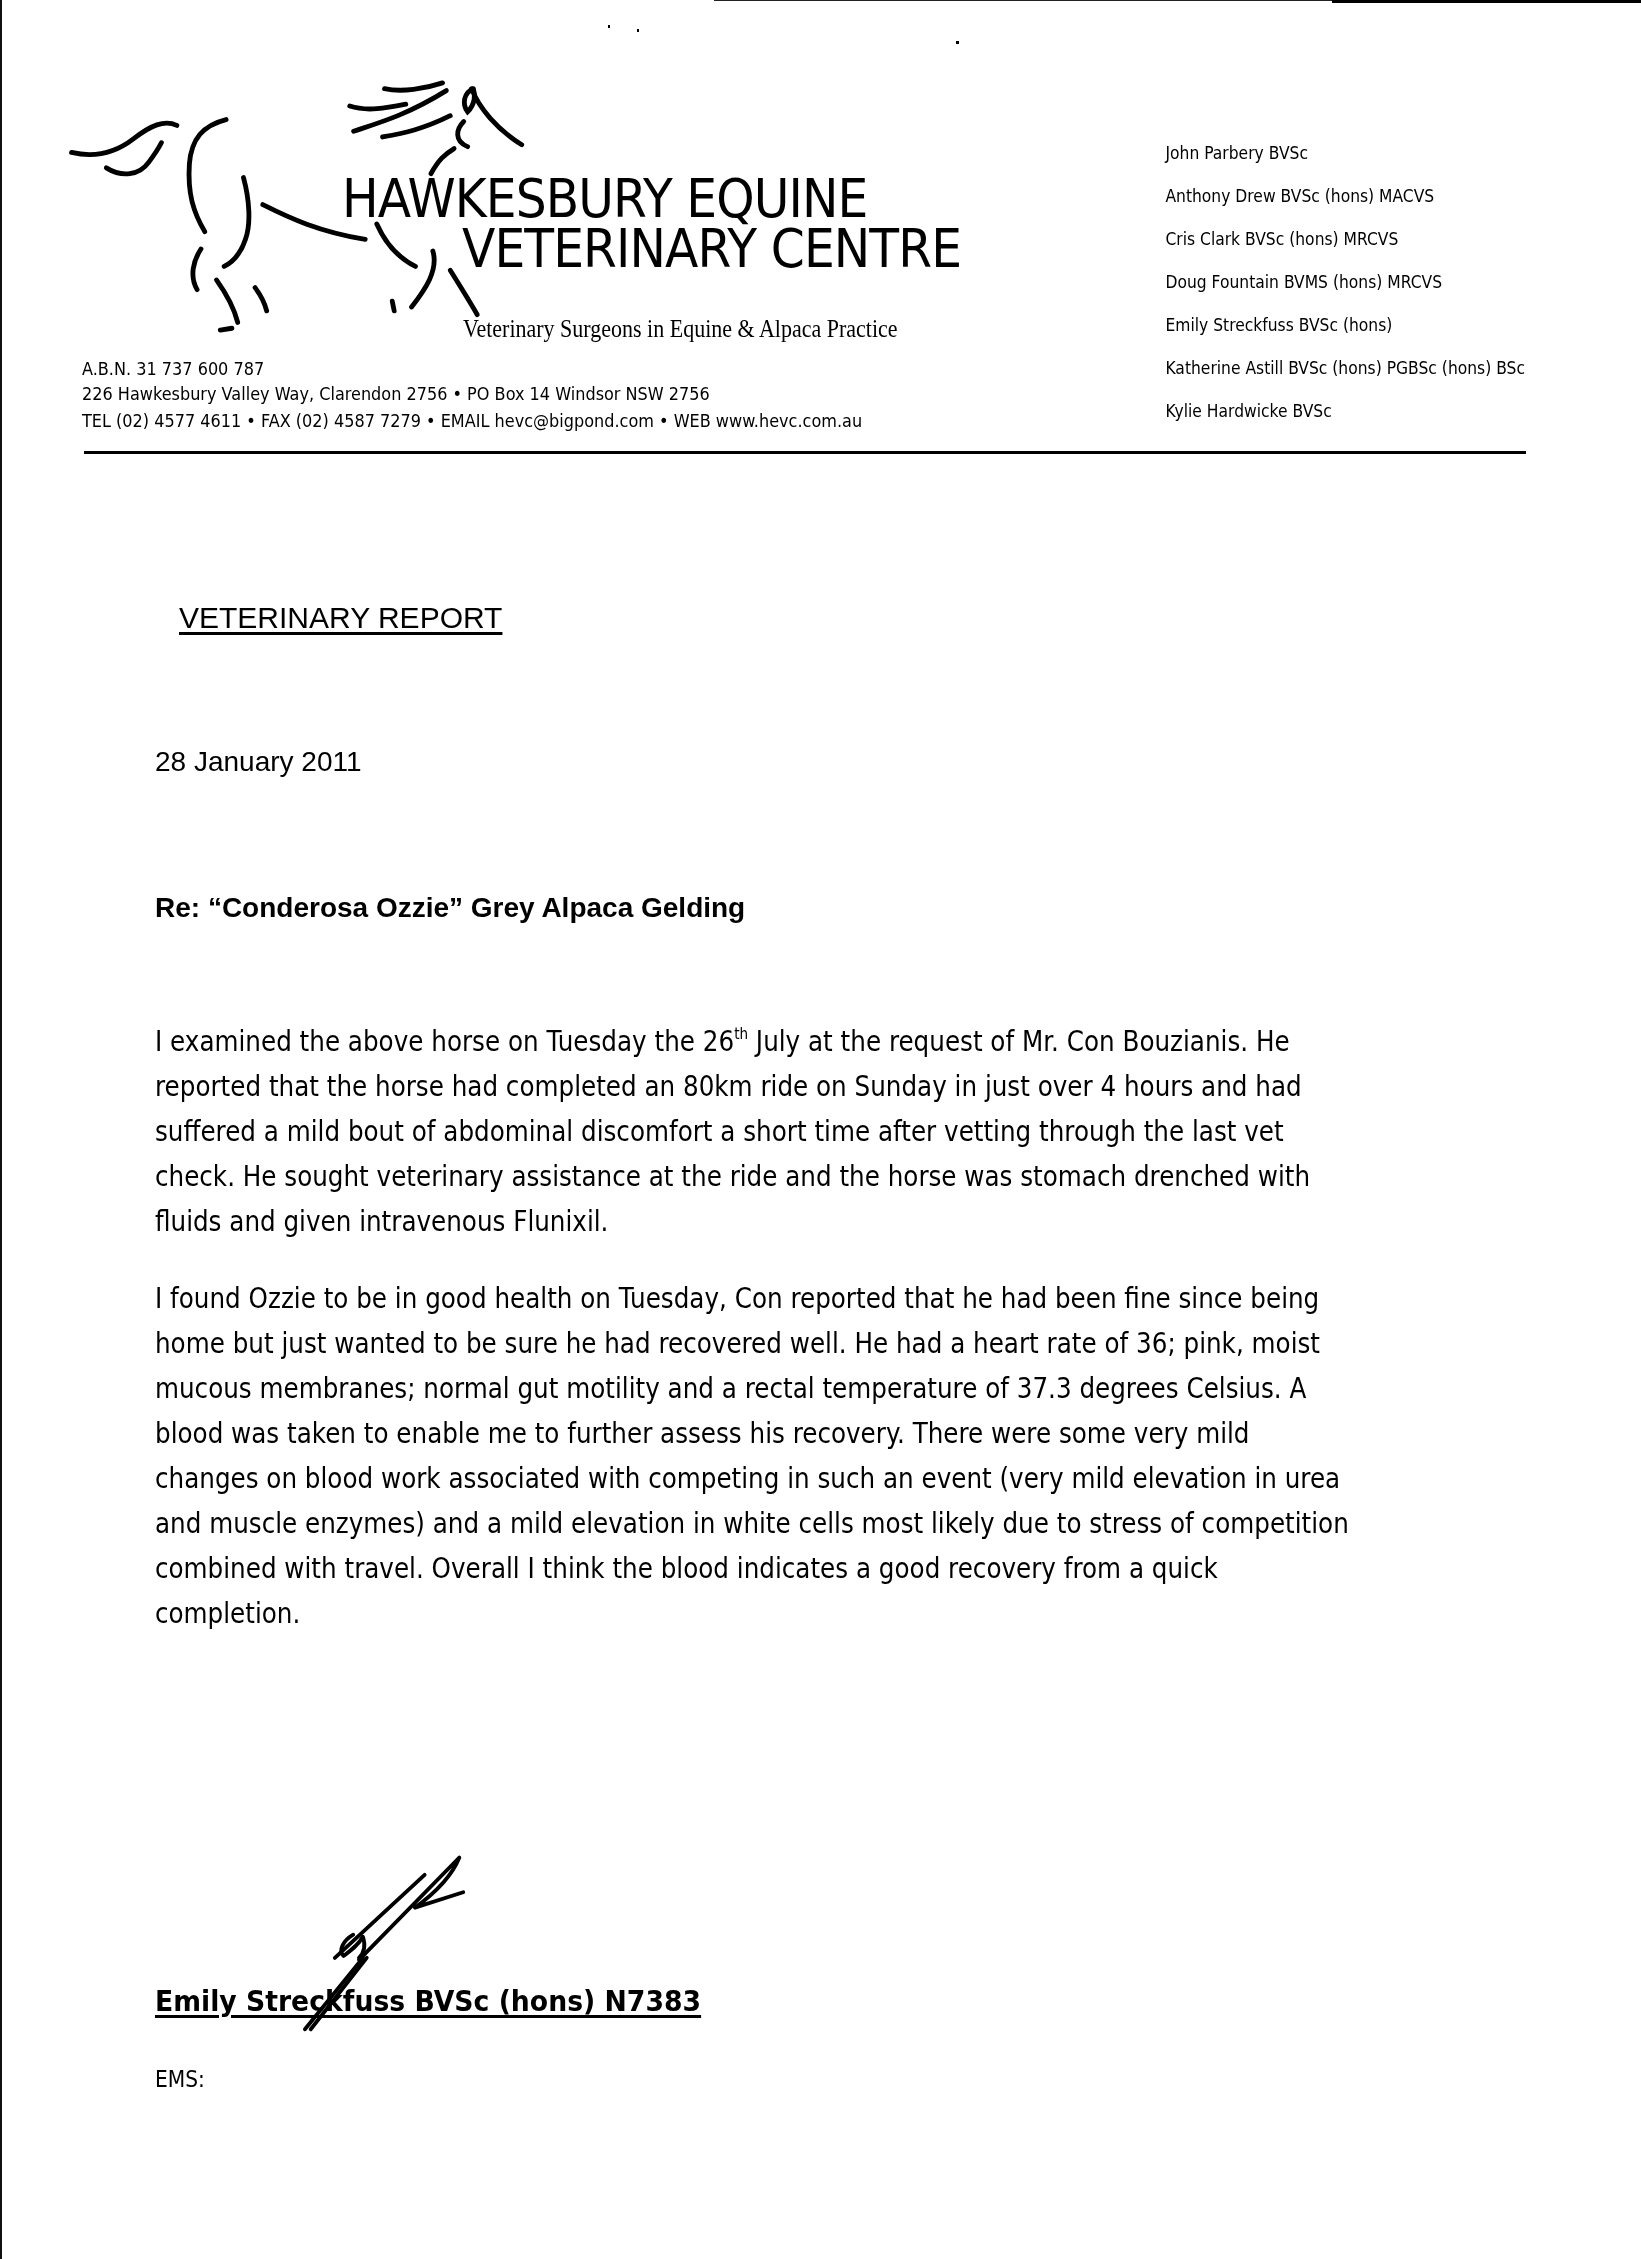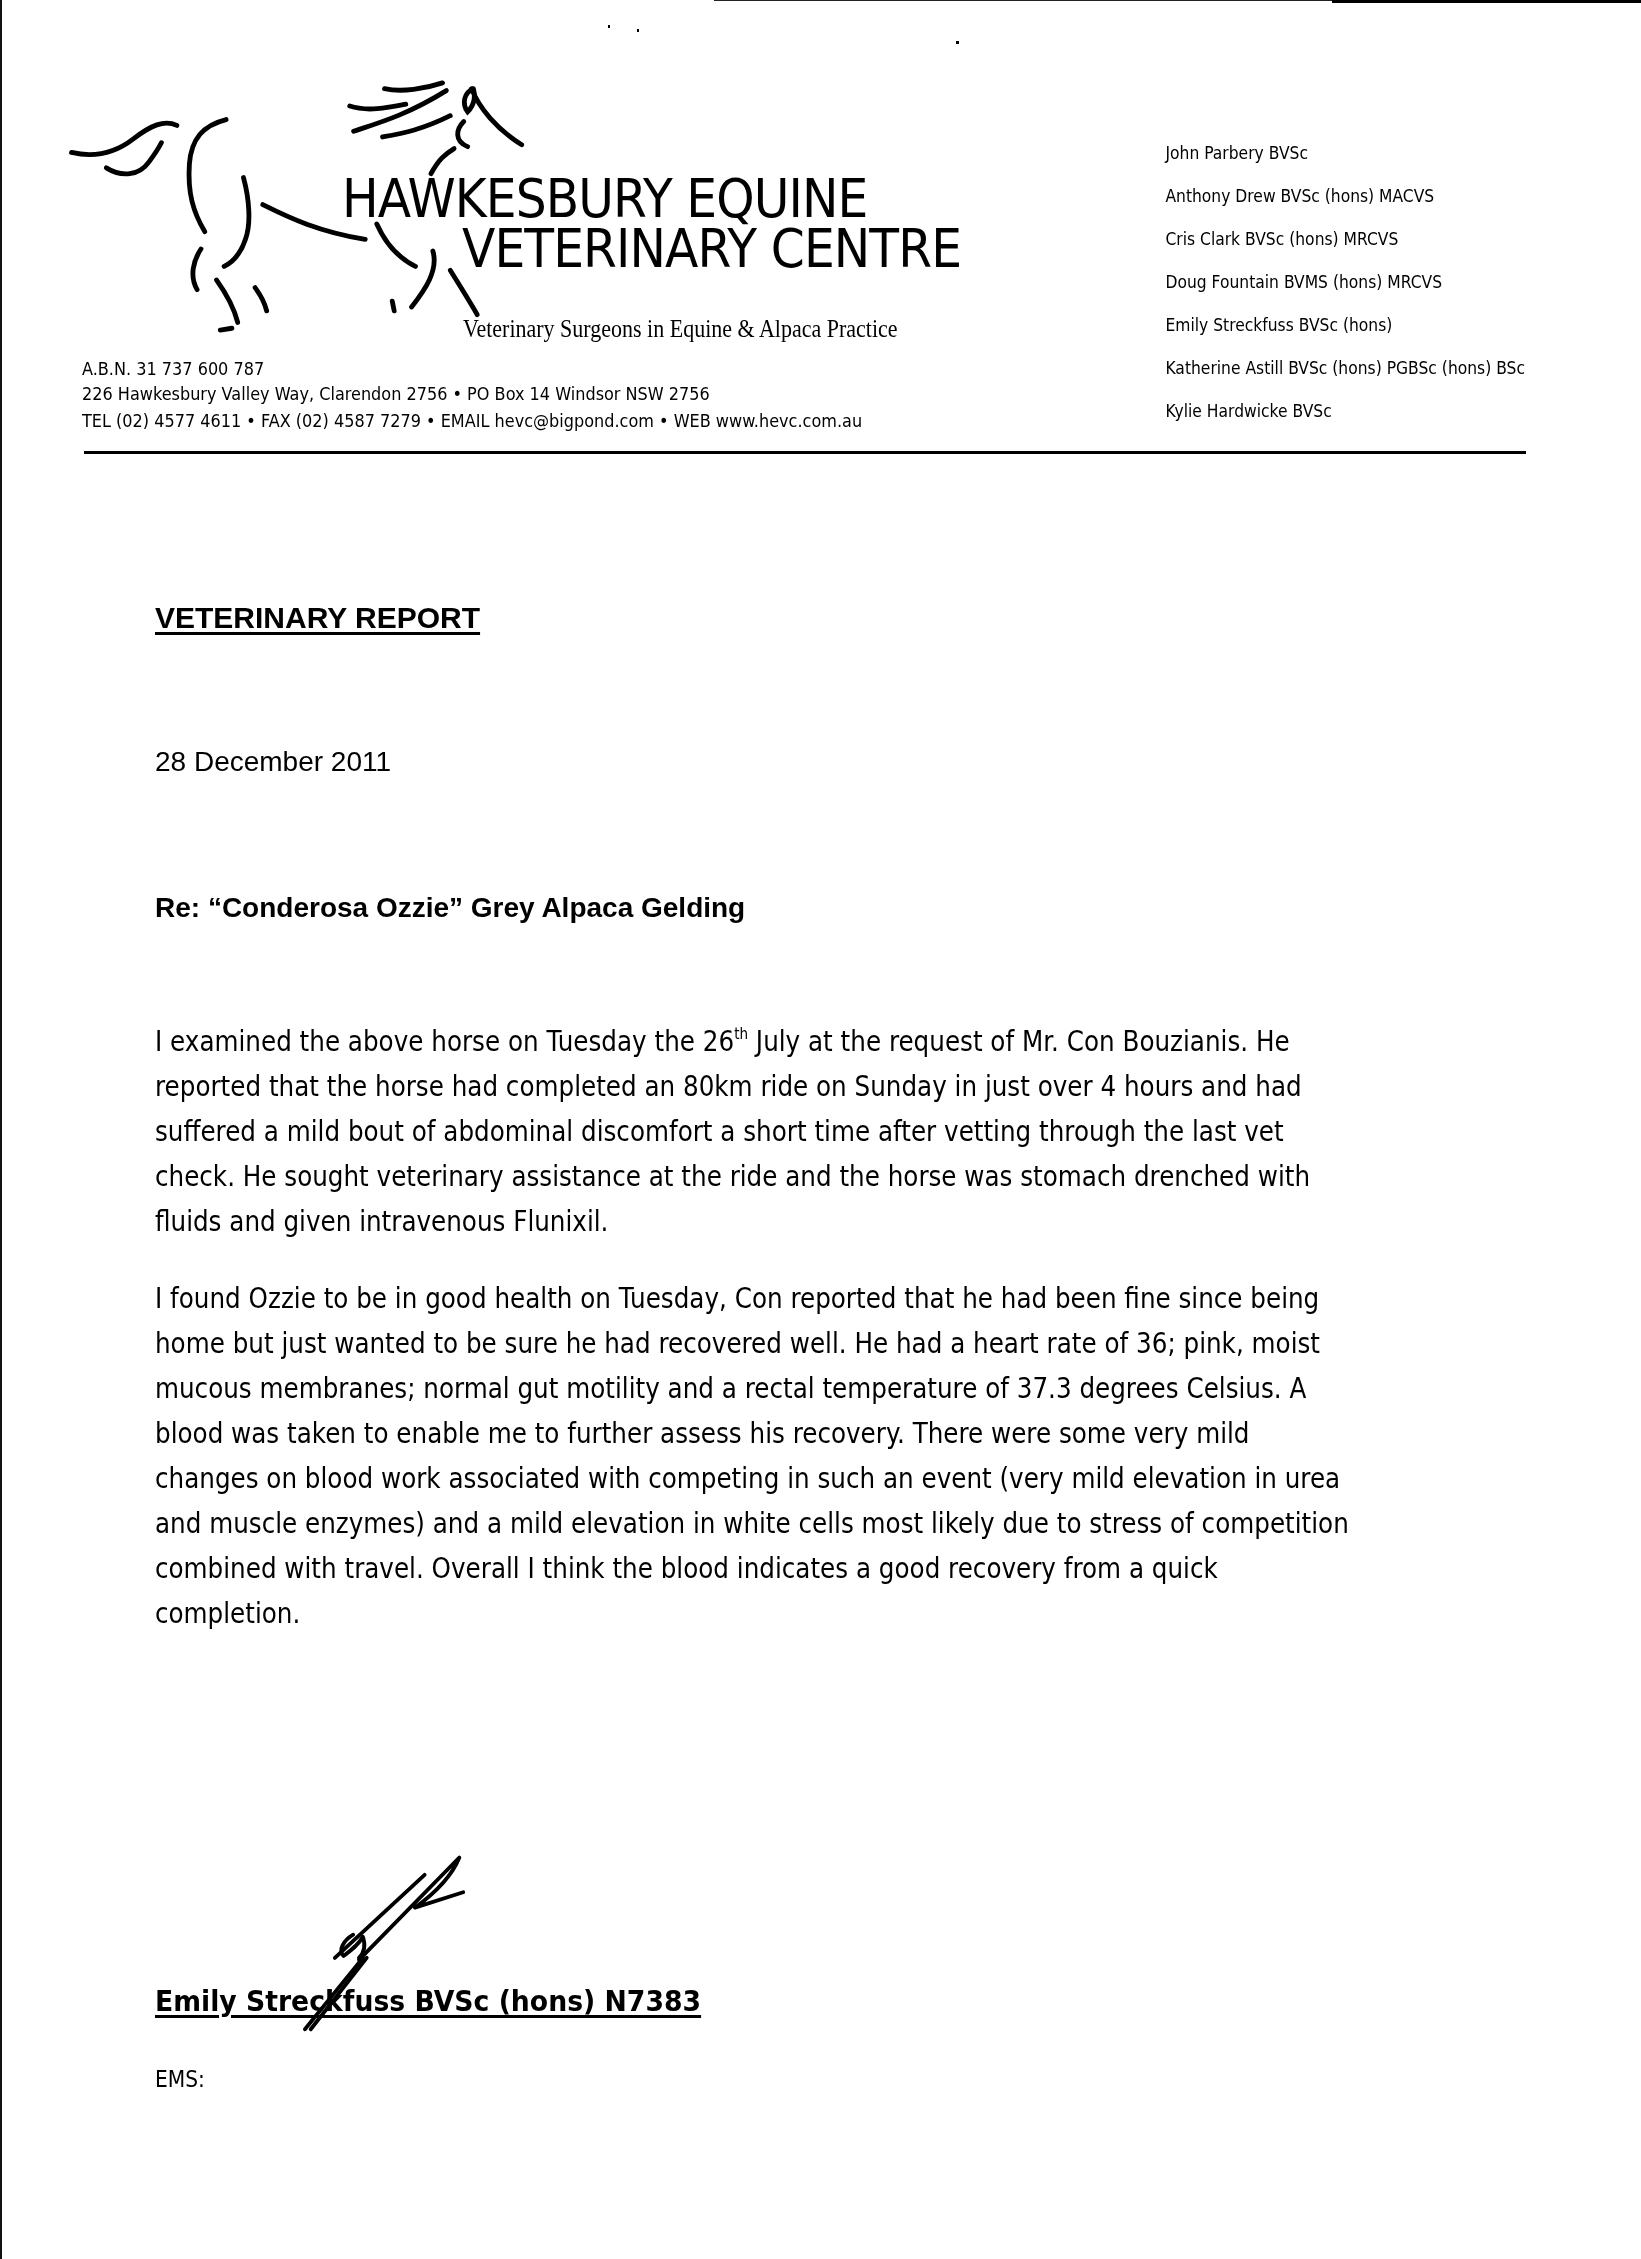--- a/index.html
+++ b/index.html
@@ -19,21 +19,21 @@
     font-size: 53px; letter-spacing: -1px; line-height: 1; transform: scaleX(0.92); transform-origin: left top;
   }
   .tagline { font-family: "Liberation Serif", serif; font-size: 25px; transform: scaleX(0.88); transform-origin: left top; }
   .contact { font-family: "DejaVu Sans", sans-serif; font-size: 18.3px; transform: scaleX(0.88); transform-origin: left top; }
   .rule { position: absolute; left: 84px; top: 451px; width: 1442px; height: 2.9px; background: #000; }
 
   .staff { position: absolute; right: 116px; top: 138px; text-align: left;
     font-family: "DejaVu Sans", sans-serif; font-size: 18.3px; }
   .staff div { height: 43px; line-height: 29px; transform: scaleX(0.85); transform-origin: right top; }
 
-  .report-title { font-weight: bold; font-size: 30px; text-decoration: underline; text-decoration-thickness: 2.9px; text-underline-offset: 3.9px; }
+  .report-title { font-weight: normal; font-size: 30px; text-decoration: underline; text-decoration-thickness: 2.9px; text-underline-offset: 3.9px; margin-left: 24px; }
   .date { font-size: 28px; }
   .re { font-weight: bold; font-size: 28px; }
   .para {
     position: absolute; left: 155px; width: 1371px;
     font-family: "DejaVu Sans", sans-serif; font-size: 28px; line-height: 45px;
     transform: scaleX(0.88); transform-origin: left top;
   }
   .para .line { white-space: nowrap; display: block; }
   sup { font-size: 15.4px; line-height: 0; vertical-align: 11.6px; }
   .sig-svg { position: absolute; left: 270px; top: 1844px; width: 232px; height: 193px; }
@@ -99,21 +99,21 @@
     <div>Emily Streckfuss BVSc (hons)</div>
     <div>Katherine Astill BVSc (hons) PGBSc (hons) BSc</div>
     <div>Kylie Hardwicke BVSc</div>
   </div>
 
   <div class="rule"></div>
 </header>
 
 <main>
   <div class="abs report-title" style="left:155px;top:601px;">VETERINARY REPORT</div>
-  <div class="abs date" style="left:155px;top:746px;">28 December 2011</div>
+  <div class="abs date" style="left:155px;top:746px;">28 January 2011</div>
   <div class="abs re" style="left:155px;top:892px;">Re: “Conderosa Ozzie” Grey Alpaca Gelding</div>
 
   <div class="para" style="top:1019px;">
     <span class="line"><span>I examined the above horse on Tuesday the 26</span><sup>th</sup><span> July at the request of Mr. Con Bouzianis. He</span></span>
     <span class="line">reported that the horse had completed an 80km ride on Sunday in just over 4 hours and had</span>
     <span class="line">suffered a mild bout of abdominal discomfort a short time after vetting through the last vet</span>
     <span class="line">check. He sought veterinary assistance at the ride and the horse was stomach drenched with</span>
     <span class="line">fluids and given intravenous Flunixil.</span>
   </div>
 

